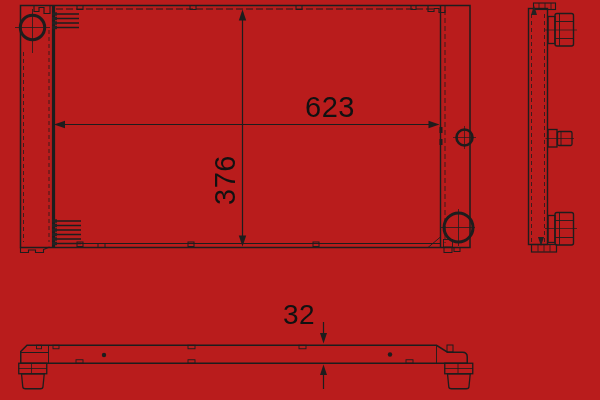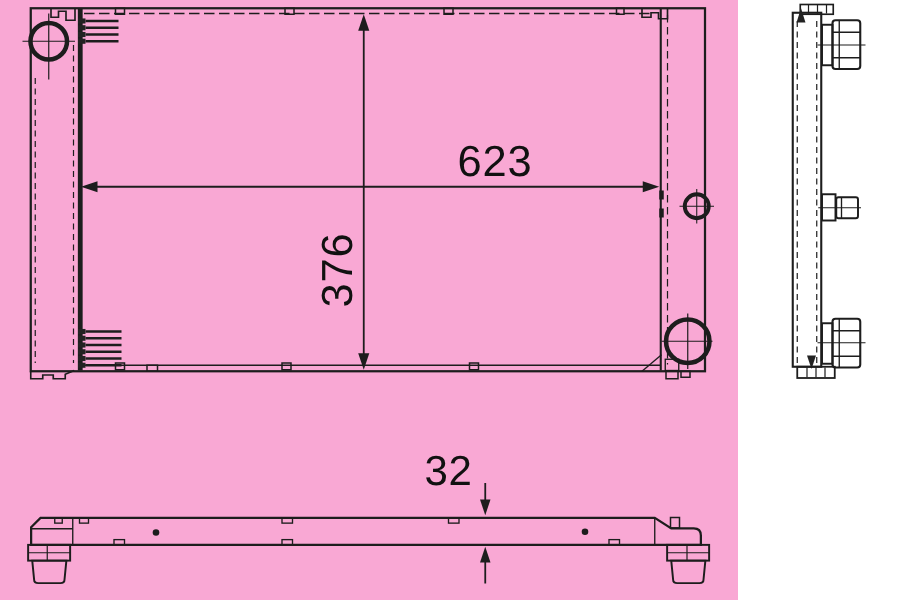--- a/index.html
+++ b/index.html
@@ -6,23 +6,23 @@
     margin: 0;
     padding: 0;
     background: #ffffff;
     width: 600px;
     height: 400px;
     overflow: hidden;
     font-family: "Liberation Sans", sans-serif;
   }
   #canvas {
     position: relative;
-    width: 492px;
+    width: 600px;
     height: 400px;
-    background: #f9a8d4;
+    background: #b91c1c;
   }
   svg { display: block; }
   .dim-text {
     font-family: "Liberation Sans", sans-serif;
     font-size: 29px;
     fill: #111111;
     letter-spacing: 0.5px;
   }
   .dim-text-small { font-size: 28px; }
 </style>

